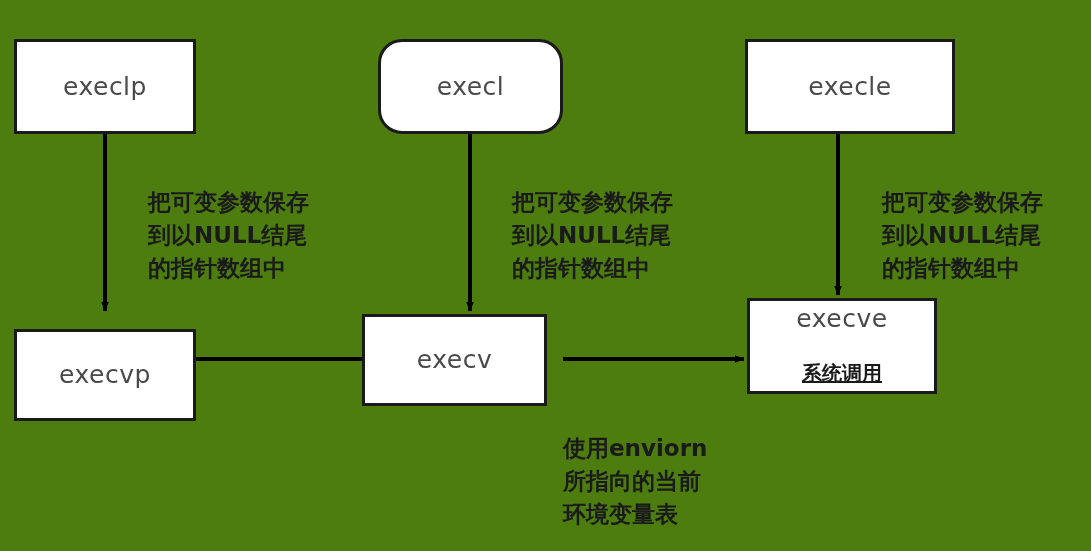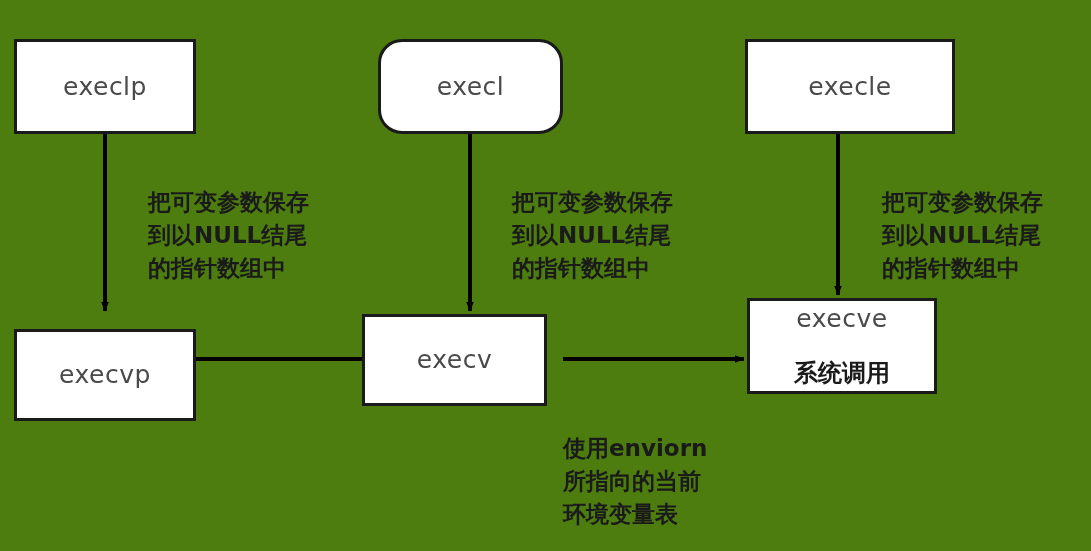--- a/index.html
+++ b/index.html
@@ -27,25 +27,26 @@
     color: #3d3d3d;
   }
   .node-label {
     font-size: 25px;
     line-height: 30px;
     letter-spacing: 0.5px;
     color: #4a4a4a;
     white-space: nowrap;
   }
   .node-sublabel {
-    font-size: 24px;
+    font-size: 20px;
     line-height: 30px;
     color: #1a1a1a;
     white-space: nowrap;
     font-weight: 600;
+    text-decoration: underline;
   }
   .edge-label {
     position: absolute;
     font-size: 23px;
     line-height: 33px;
     color: #1a1a1a;
     white-space: pre;
     font-weight: 600;
     letter-spacing: 0px;
     margin-top: 40px;

